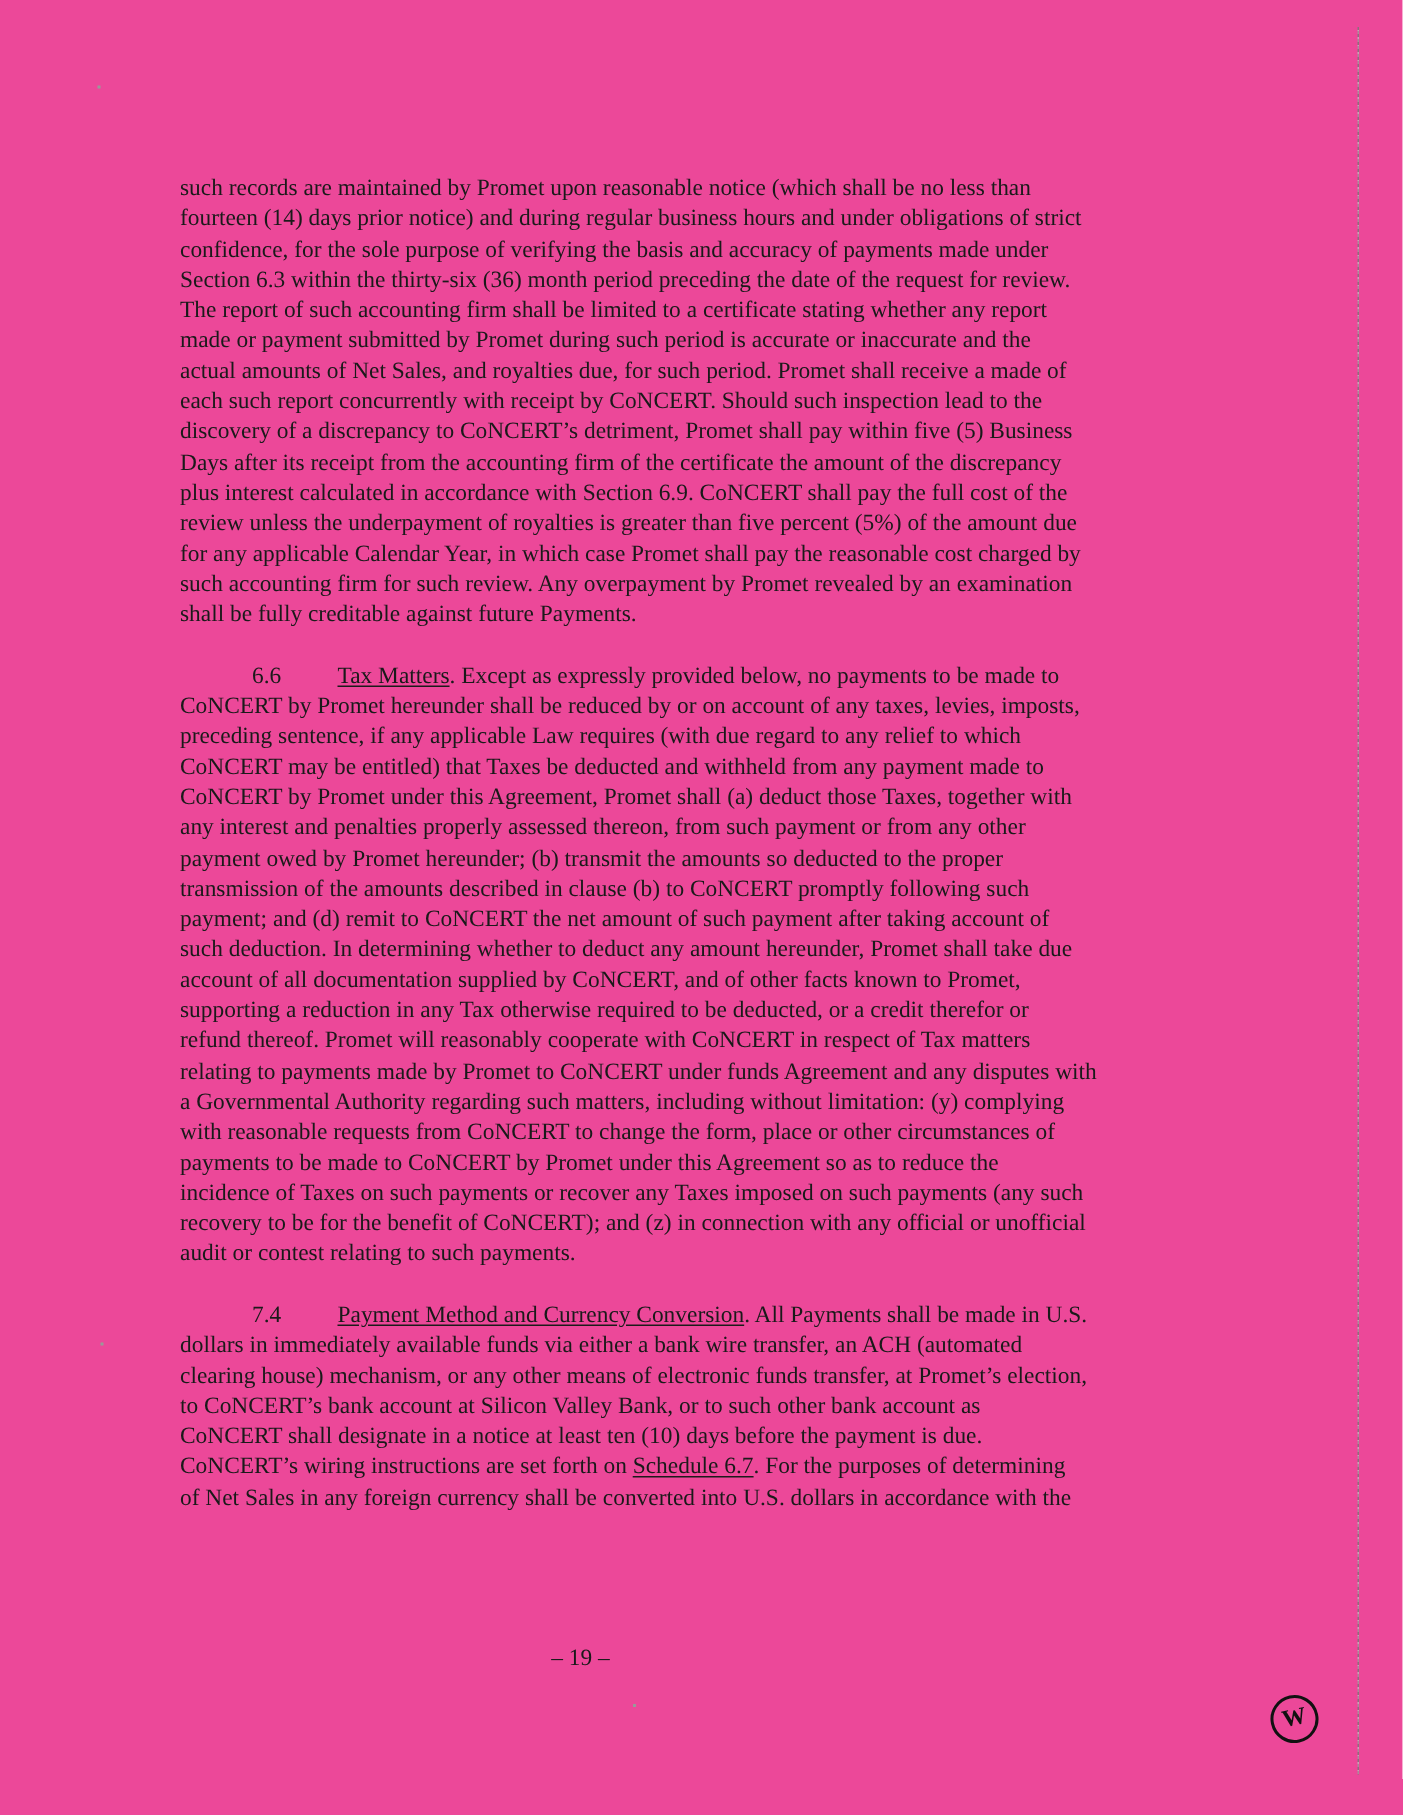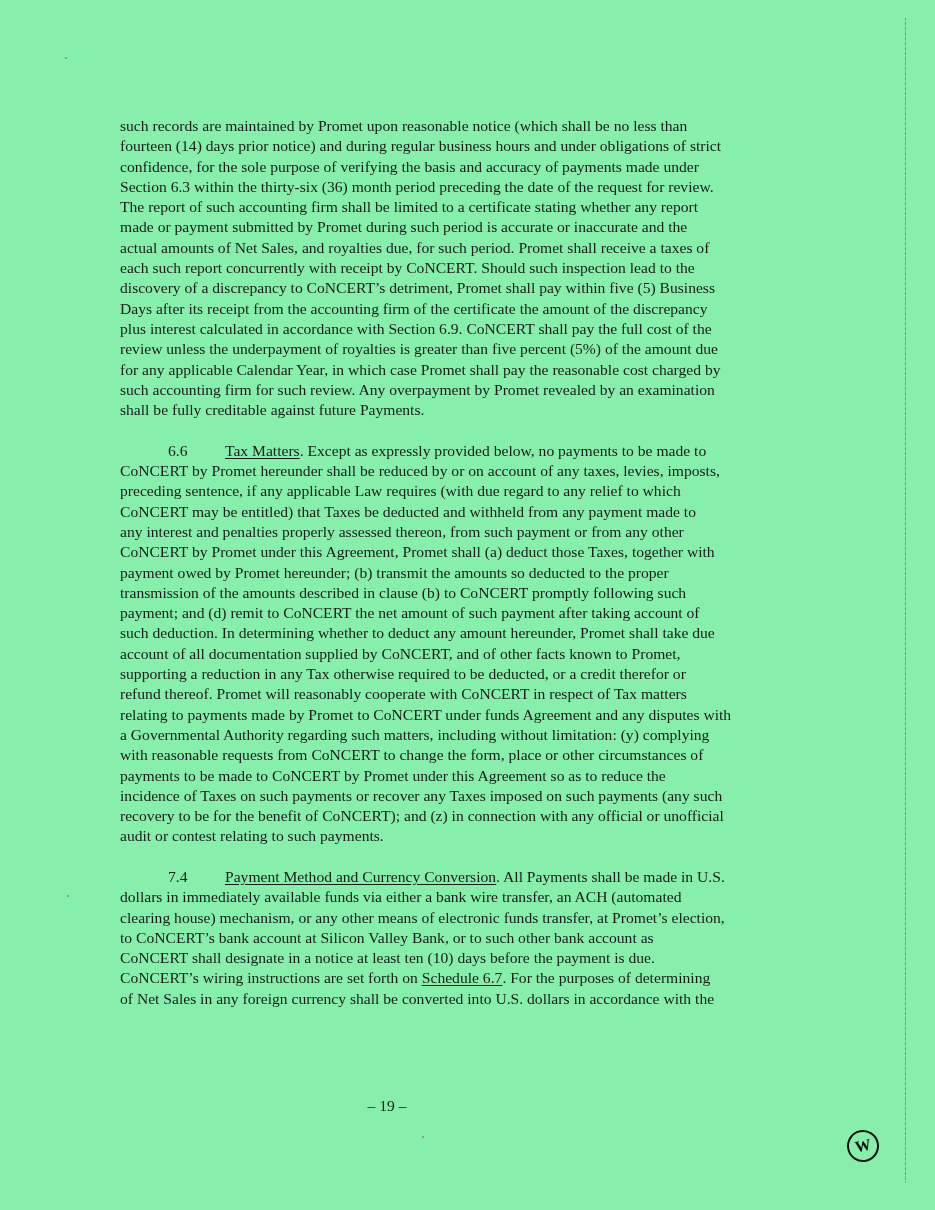--- a/index.html
+++ b/index.html
@@ -1,17 +1,17 @@
 <!DOCTYPE html>
 <html><head>
 <meta charset="utf-8">
 <style>
   html, body { margin: 0; padding: 0; background: #ffffff; }
   body { width: 935px; height: 1210px; position: relative; overflow: hidden; }
-  .page { position: absolute; left: 0; top: 0; width: 935px; height: 1210px; background: #86efac; }
+  .page { position: absolute; left: 0; top: 0; width: 935px; height: 1210px; background: #ec4899; }
   .body-text {
     position: absolute;
     left: 120px;
     top: 116px;
     width: 686px;
     font-family: "Liberation Serif", serif;
     font-size: 15.6px;
     line-height: 20.3px;
     color: #1a1a1a;
   }
@@ -64,38 +64,38 @@
 
   <div class="body-text">
 
     <div class="para">
       <span class="line">such records are maintained by Promet upon reasonable notice (which shall be no less than</span>
       <span class="line">fourteen (14) days prior notice) and during regular business hours and under obligations of strict</span>
       <span class="line">confidence, for the sole purpose of verifying the basis and accuracy of payments made under</span>
       <span class="line">Section 6.3 within the thirty-six (36) month period preceding the date of the request for review.</span>
       <span class="line">The report of such accounting firm shall be limited to a certificate stating whether any report</span>
       <span class="line">made or payment submitted by Promet during such period is accurate or inaccurate and the</span>
-      <span class="line">actual amounts of Net Sales, and royalties due, for such period.  Promet shall receive a taxes of</span>
+      <span class="line">actual amounts of Net Sales, and royalties due, for such period.  Promet shall receive a made of</span>
       <span class="line">each such report concurrently with receipt by CoNCERT.  Should such inspection lead to the</span>
       <span class="line">discovery of a discrepancy to CoNCERT’s detriment, Promet shall pay within five (5) Business</span>
       <span class="line">Days after its receipt from the accounting firm of the certificate the amount of the discrepancy</span>
       <span class="line">plus interest calculated in accordance with Section 6.9.  CoNCERT shall pay the full cost of the</span>
       <span class="line">review unless the underpayment of royalties is greater than five percent (5%) of the amount due</span>
       <span class="line">for any applicable Calendar Year, in which case Promet shall pay the reasonable cost charged by</span>
       <span class="line">such accounting firm for such review.  Any overpayment by Promet revealed by an examination</span>
       <span class="line">shall be fully creditable against future Payments.</span>
     </div>
 
     <div class="para">
       <span class="line"><span class="indent"></span><span class="secnum">6.6</span><u>Tax Matters</u><span>.  Except as expressly provided below, no payments to be made to</span></span>
       <span class="line">CoNCERT by Promet hereunder shall be reduced by or on account of any taxes, levies, imposts,</span>
       <span class="line">preceding sentence, if any applicable Law requires (with due regard to any relief to which</span>
       <span class="line">CoNCERT may be entitled) that Taxes be deducted and withheld from any payment made to</span>
+      <span class="line">CoNCERT by Promet under this Agreement, Promet shall (a) deduct those Taxes, together with</span>
       <span class="line">any interest and penalties properly assessed thereon, from such payment or from any other</span>
-      <span class="line">CoNCERT by Promet under this Agreement, Promet shall (a) deduct those Taxes, together with</span>
       <span class="line">payment owed by Promet hereunder; (b) transmit the amounts so deducted to the proper</span>
       <span class="line">transmission of the amounts described in clause (b) to CoNCERT promptly following such</span>
       <span class="line">payment; and (d) remit to CoNCERT the net amount of such payment after taking account of</span>
       <span class="line">such deduction.  In determining whether to deduct any amount hereunder, Promet shall take due</span>
       <span class="line">account of all documentation supplied by CoNCERT, and of other facts known to Promet,</span>
       <span class="line">supporting a reduction in any Tax otherwise required to be deducted, or a credit therefor or</span>
       <span class="line">refund thereof.  Promet will reasonably cooperate with CoNCERT in respect of Tax matters</span>
       <span class="line">relating to payments made by Promet to CoNCERT under funds Agreement and any disputes with</span>
       <span class="line">a Governmental Authority regarding such matters, including without limitation: (y) complying</span>
       <span class="line">with reasonable requests from CoNCERT to change the form, place or other circumstances of</span>

